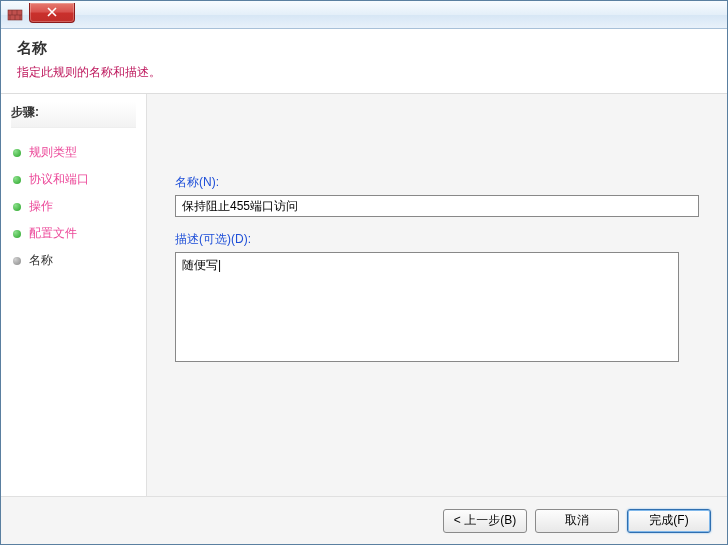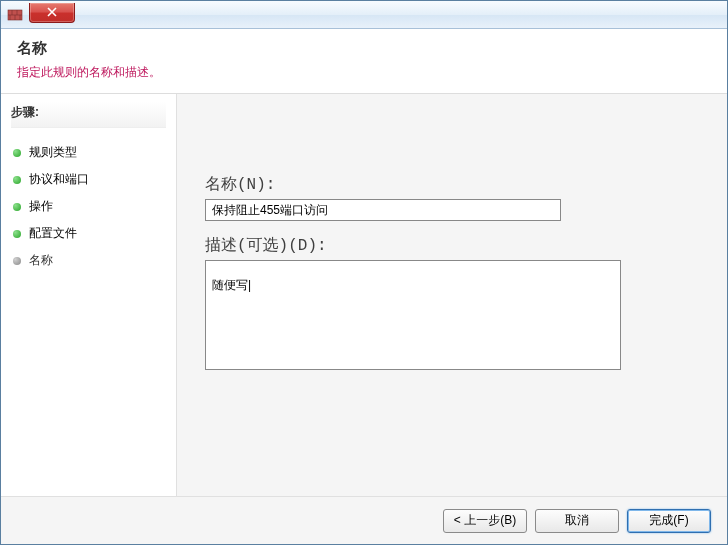--- a/index.html
+++ b/index.html
@@ -92,49 +92,48 @@
     cursor: pointer;
   }
   .step-bullet {
     width: 8px; height: 8px;
     border-radius: 50%;
     margin-right: 8px;
     flex-shrink: 0;
   }
   .bullet-green { background: radial-gradient(circle at 30% 30%, #8be08b, #2aa52a); }
   .bullet-gray  { background: radial-gradient(circle at 30% 30%, #d0d0d0, #8a8a8a); }
-  .step-link { color: #000000; text-align: center; }
+  .step-link { color: #ec4899; text-align: center; }
   .step-current { color: #333; }
   .main {
     flex: 1;
     background: #f5f5f5;
     padding: 80px 28px 20px 28px;
     position: relative;
   }
   .field-label {
-    font-size: 16px;
-    color: #404040;
+    font-size: 12px;
+    color: #1d4ed8;
     margin-bottom: 4px;
-    font-family: Liberation Mono, monospace;
   }
   .name-input {
-    width: 356px;
+    width: 524px;
     height: 22px;
     border: 1px solid #888;
     background: #fff;
     padding: 8px 6px;
     font-size: 12px;
     font-family: inherit;
   }
   .desc-textarea {
-    width: 416px;
+    width: 504px;
     height: 110px;
     border: 1px solid #888;
     background: #fff;
-    padding: 16px 6px;
+    padding: 4px 6px;
     font-size: 12px;
     font-family: inherit;
     resize: none;
   }
   .field-block { margin-bottom: 14px; }
   .footer {
     height: 48px;
     background: #f5f5f5;
     border-top: 1px solid #e0e0e0;
     display: flex;

